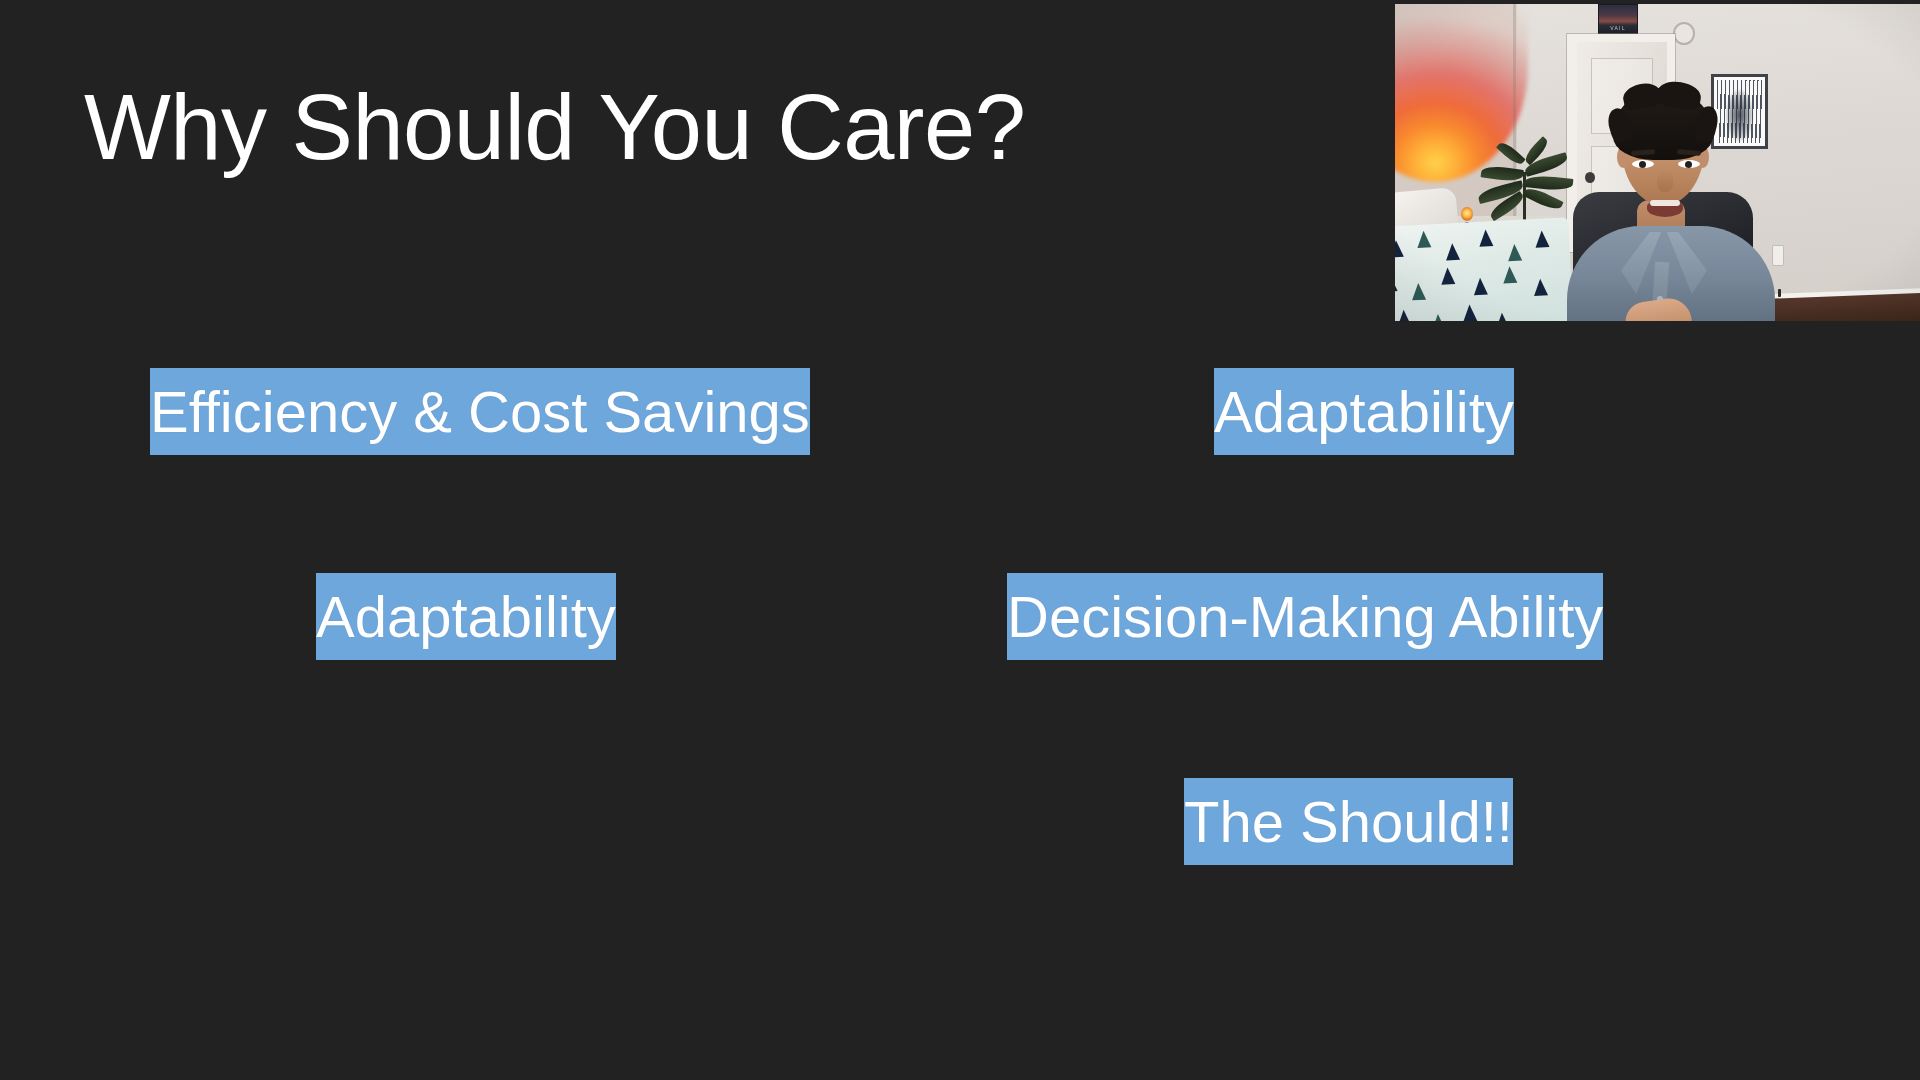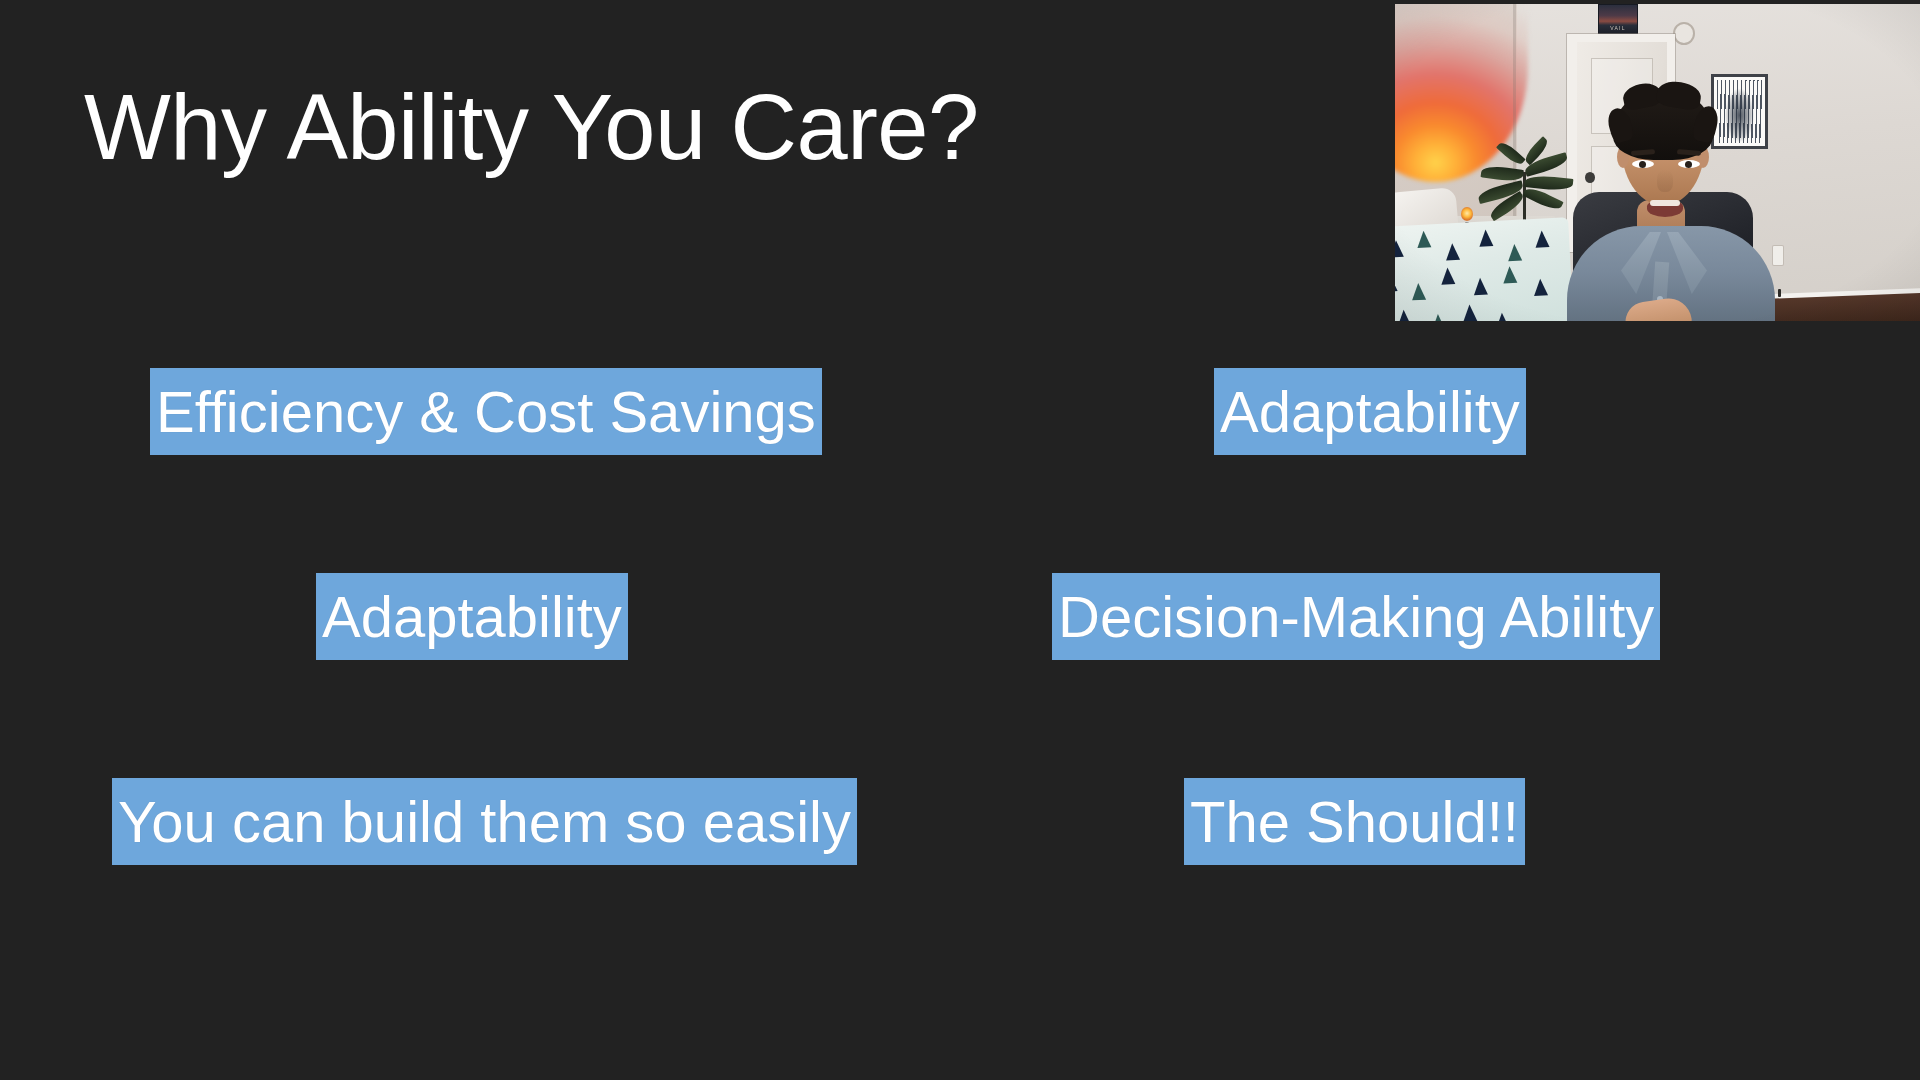--- a/index.html
+++ b/index.html
@@ -36,32 +36,32 @@
   }
 
   
   .bullet {
     position: absolute;
     background: #6ea7dc;
     color: #ffffff;
     font-size: 58px;
     line-height: 87px;
     height: 87px;
-    padding: 0 6px;
+    padding: 0 0;
     white-space: nowrap;
     box-sizing: border-box;
     text-shadow: 0 0 1px rgba(0,0,0,0.18);
   }
 
   
   .b-efficiency { left: 150px;  top: 368px; }
   .b-scalability { left: 1214px; top: 368px; }
   
   .b-adaptability { left: 316px;  top: 573px; }
-  .b-decision     { left: 1052px; top: 573px; }
+  .b-decision     { left: 1007px; top: 573px; }
   
   .b-build  { left: 112px;  top: 778px; }
   .b-future { left: 1184px; top: 778px; }
 
   
   #webcam {
     position: absolute;
     left: 1395px;
     top: 4px;
     width: 525px;
@@ -457,31 +457,30 @@
     inset: 0;
     pointer-events: none;
     background: radial-gradient(ellipse 92% 92% at 50% 48%, rgba(0,0,0,0) 58%, rgba(0,0,0,0.16) 100%);
   }
 </style>
 </head>
 <body>
 
 <div id="slide">
 
-  <div id="slide-title">Why Ability You Care?</div>
+  <div id="slide-title">Why Should You Care?</div>
 
   <div class="bullet b-efficiency">Efficiency &amp; Cost Savings</div>
 
   <div class="bullet b-scalability">Adaptability</div>
 
   <div class="bullet b-adaptability">Adaptability</div>
 
   <div class="bullet b-decision">Decision-Making Ability</div>
 
-  <div class="bullet b-build">You can build them so easily</div>
 
   <div class="bullet b-future">The Should!!</div>
 
   <div id="webcam">
     <div id="webcam-inner">
 
       <div class="wall"></div>
       <div class="wall-left"></div>
       <div class="sunset-glow"></div>
       <div class="wall-corner"></div>

